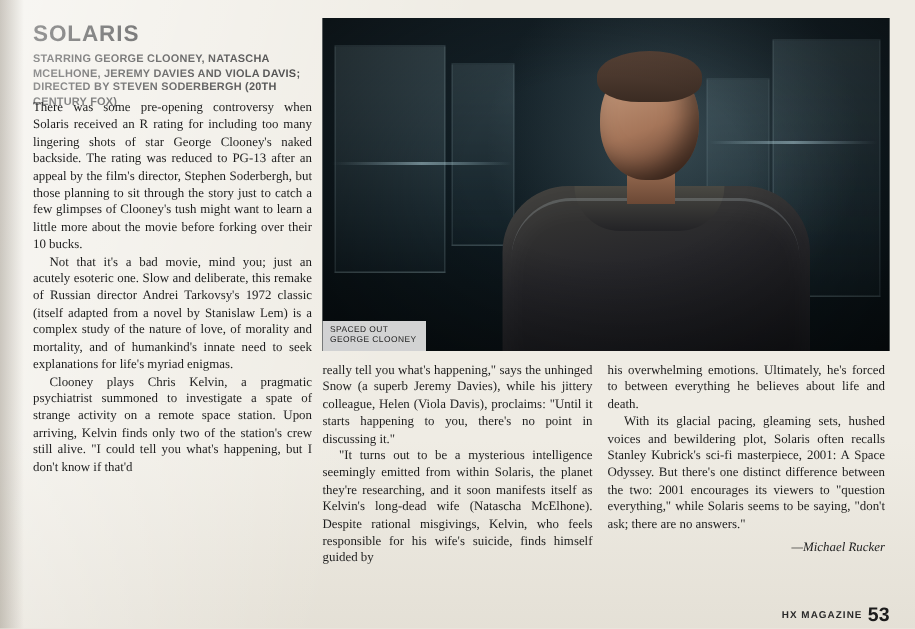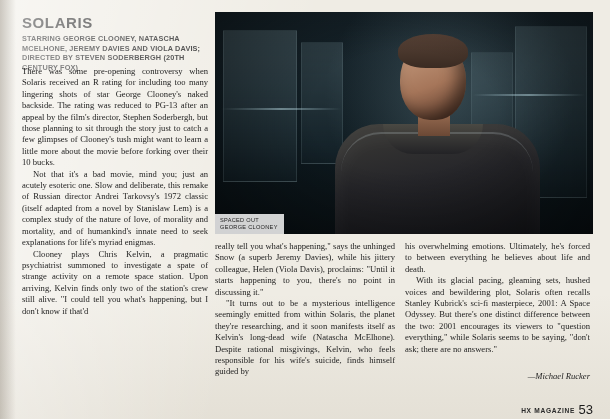--- a/index.html
+++ b/index.html
@@ -181,29 +181,29 @@
   }
   .col-3 {
     left: 405px;
     top: 241px;
     width: 185px;
   }
   .byline {
     text-align: right;
     font-style: italic;
     display: block;
-    margin-top: 16px;
+    margin-top: 4px;
   }
   .page-num {
     position: absolute;
     right: 17px;
     bottom: 2px;
     font-family: "Liberation Sans", sans-serif;
     font-size: 13px;
-    font-weight: normal;
+    font-weight: bold;
     color: #1b1b1b;
   }
   .footer-label {
     position: absolute;
     right: 35px;
     bottom: 5px;
     font-family: "Liberation Sans", sans-serif;
     font-size: 6.6px;
     letter-spacing: 0.7px;
     font-weight: bold;

